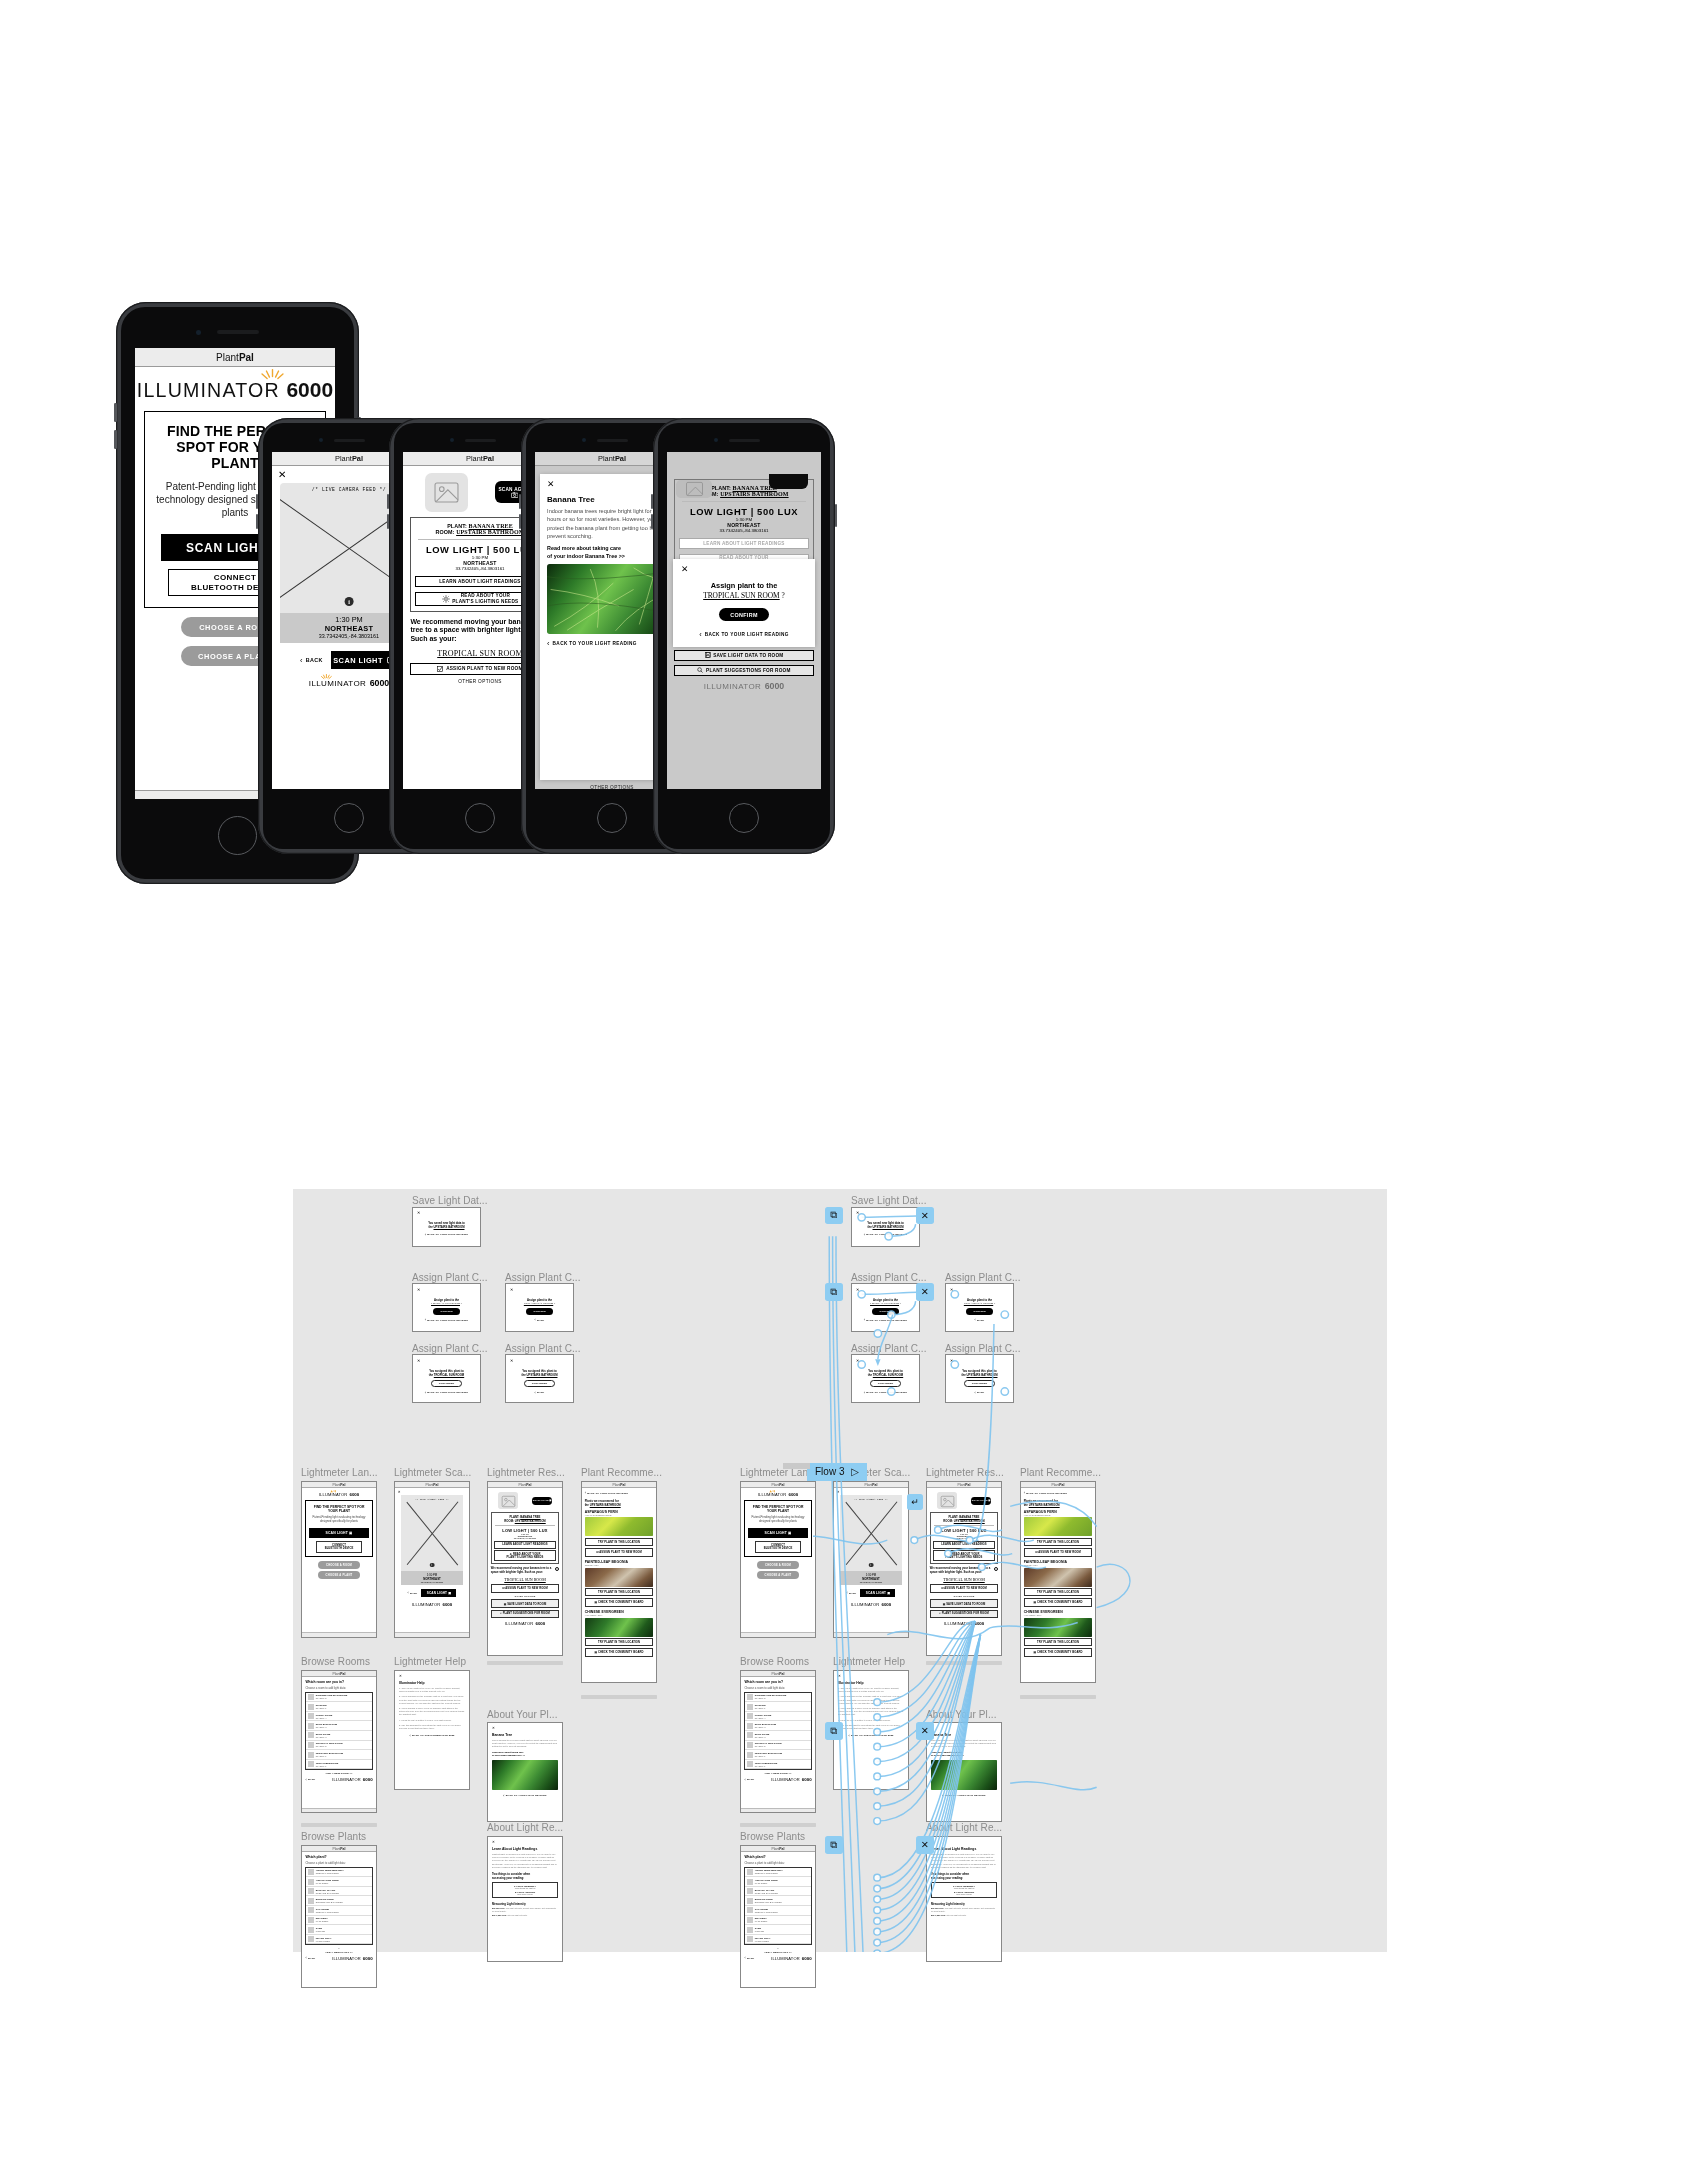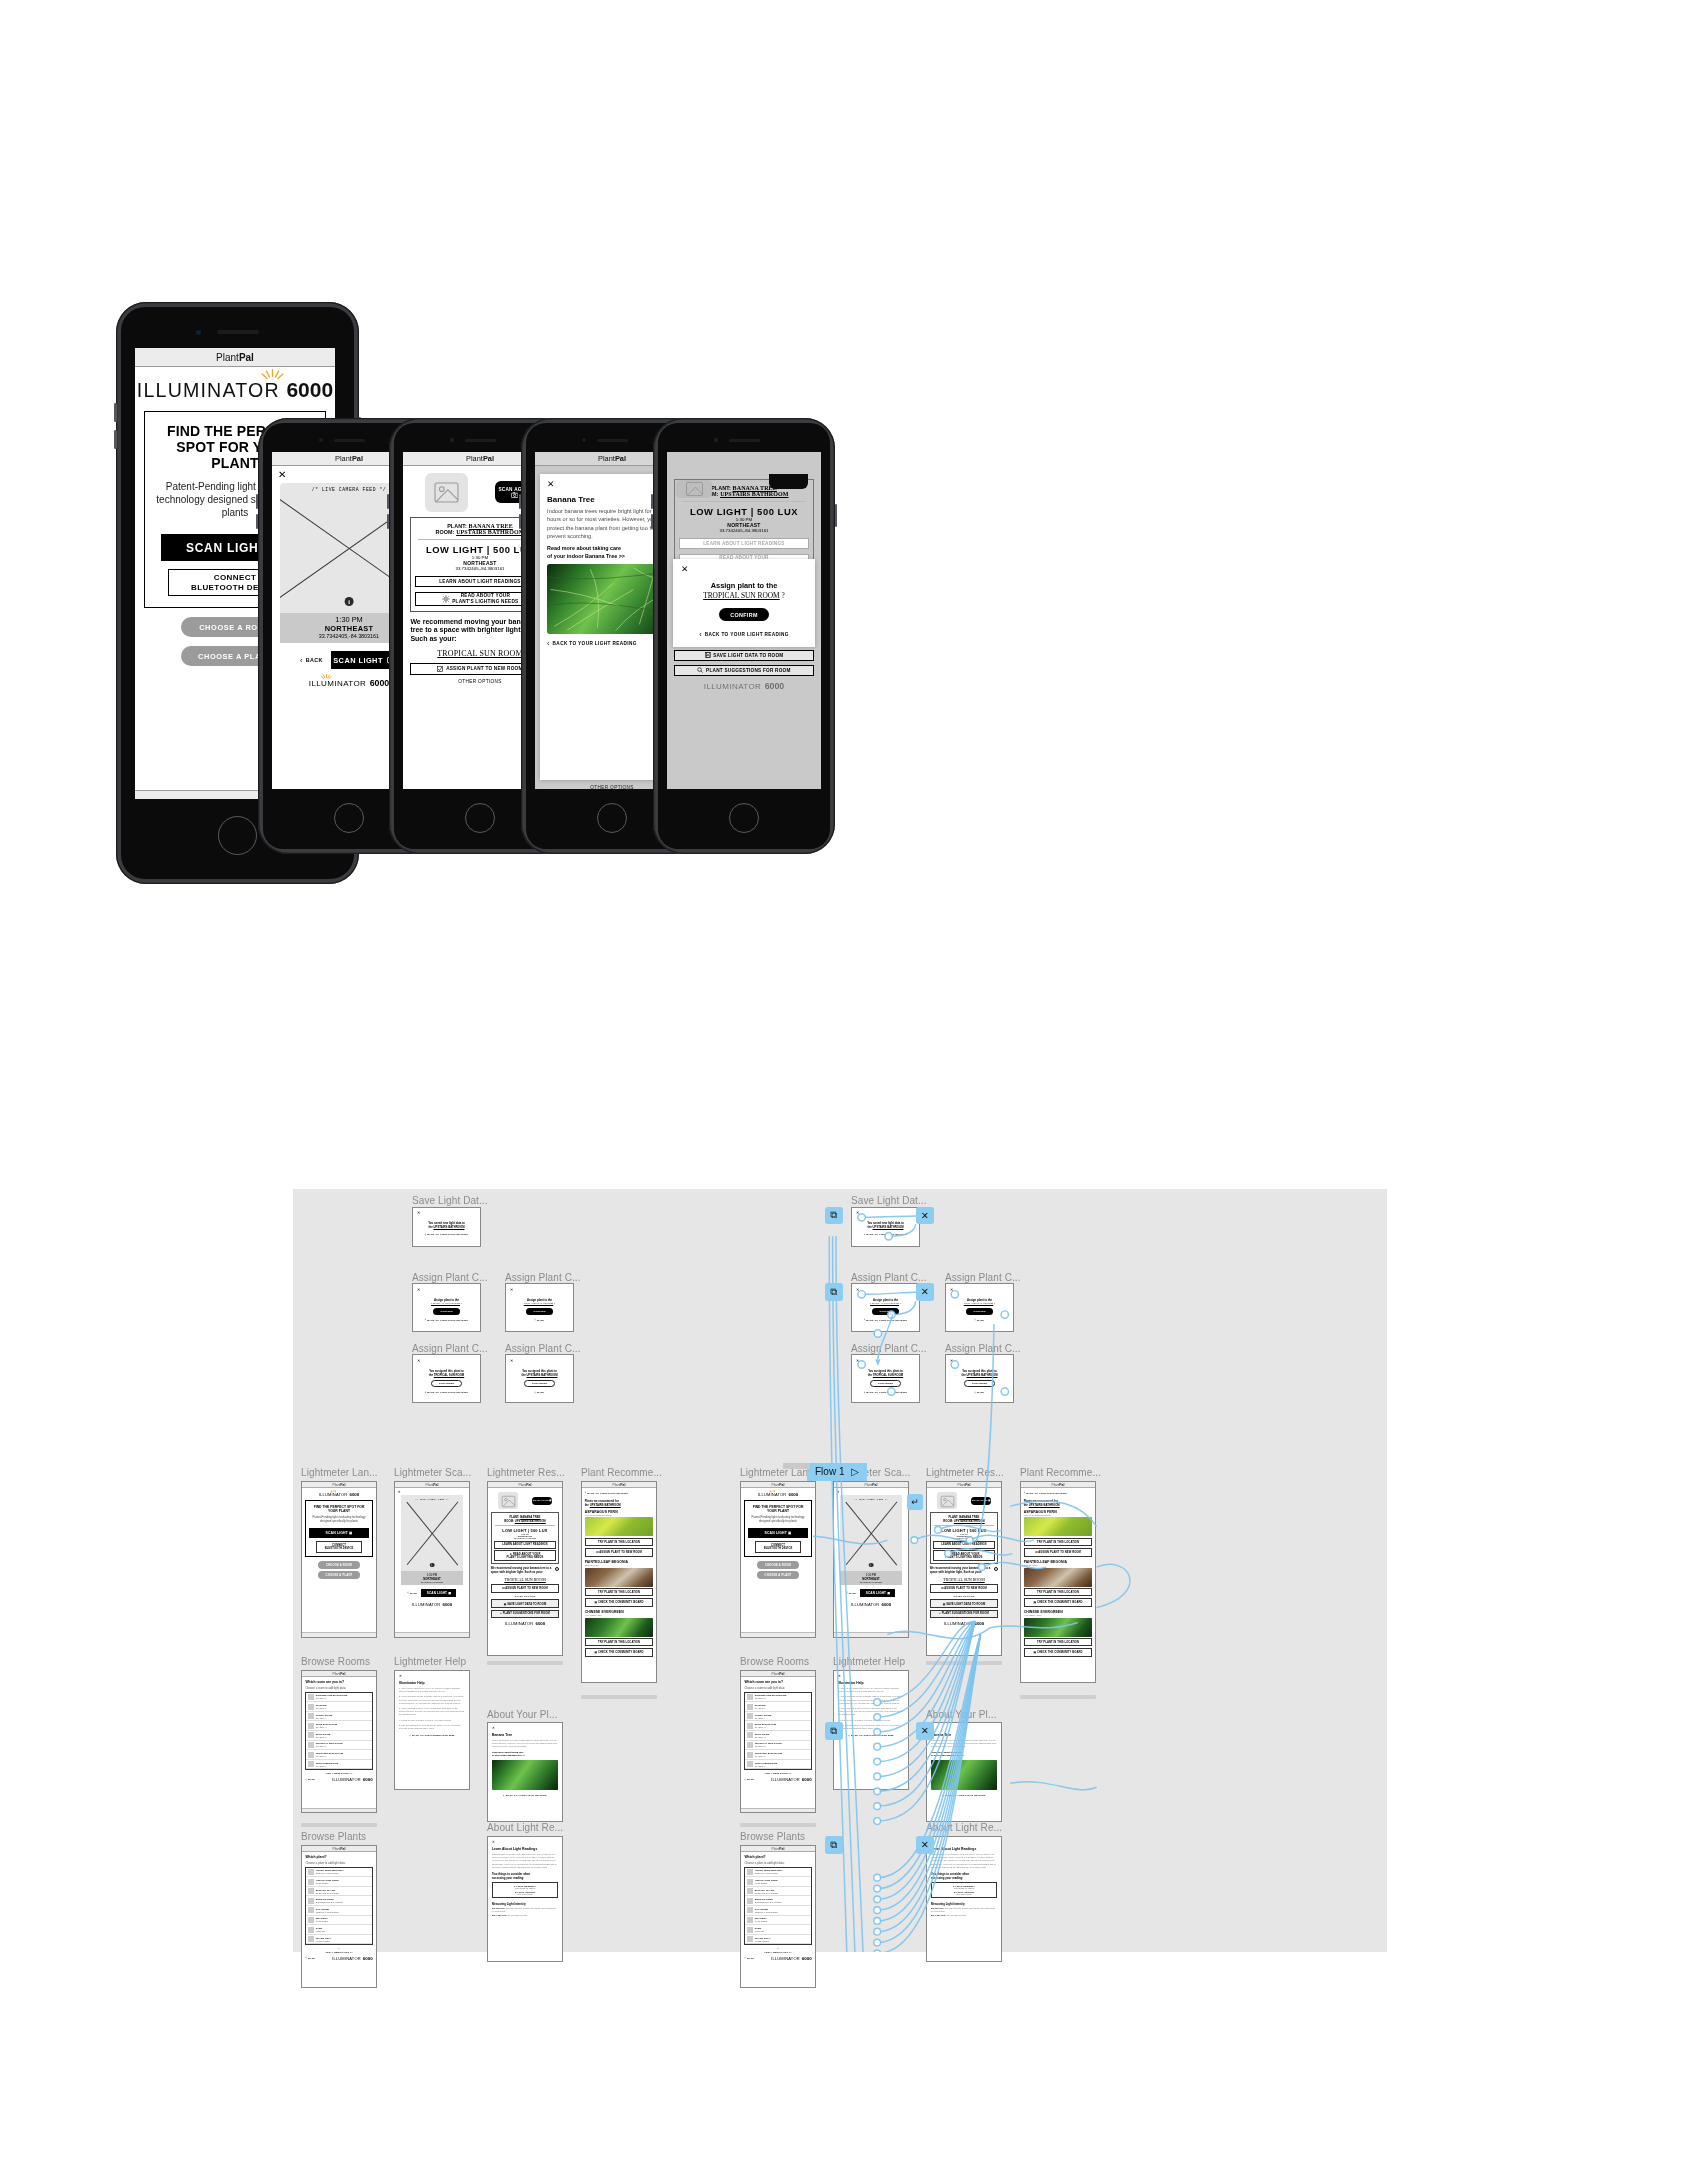--- a/index.html
+++ b/index.html
@@ -1440,17 +1440,17 @@
     <div class="badge" style="left:12px;top:94px;width:17.5px;height:17.5px;font-size:9.7px;font-weight:400">⧉</div>
     <div class="badge" style="left:103px;top:94px;width:17.5px;height:17.5px;font-size:9.7px;font-weight:400">✕</div>
     <div class="badge" style="left:12px;top:533px;width:17.5px;height:17.5px;font-size:9.7px;font-weight:400">⧉</div>
     <div class="badge" style="left:103px;top:533px;width:17.5px;height:17.5px;font-size:9.7px;font-weight:400">✕</div>
     <div class="badge" style="left:12px;top:647px;width:17.5px;height:17.5px;font-size:9.7px;font-weight:400">⧉</div>
     <div class="badge" style="left:103px;top:647px;width:17.5px;height:17.5px;font-size:9.7px;font-weight:400">✕</div>
     <div class="badge" style="left:94px;top:305px;width:16px;height:16px;font-size:9px;font-weight:400">↵</div>
   </div>
 
 <div class="flowbadge" style="left:807px;top:1463px">
-  <span>Flow 1</span>
+  <span>Flow 3</span>
   <span>▷</span>
 </div>
 <div style="position:absolute;left:783px;top:1463px;width:27px;height:6px;background:#c9c9c9"></div>
 
 
 </body></html>

